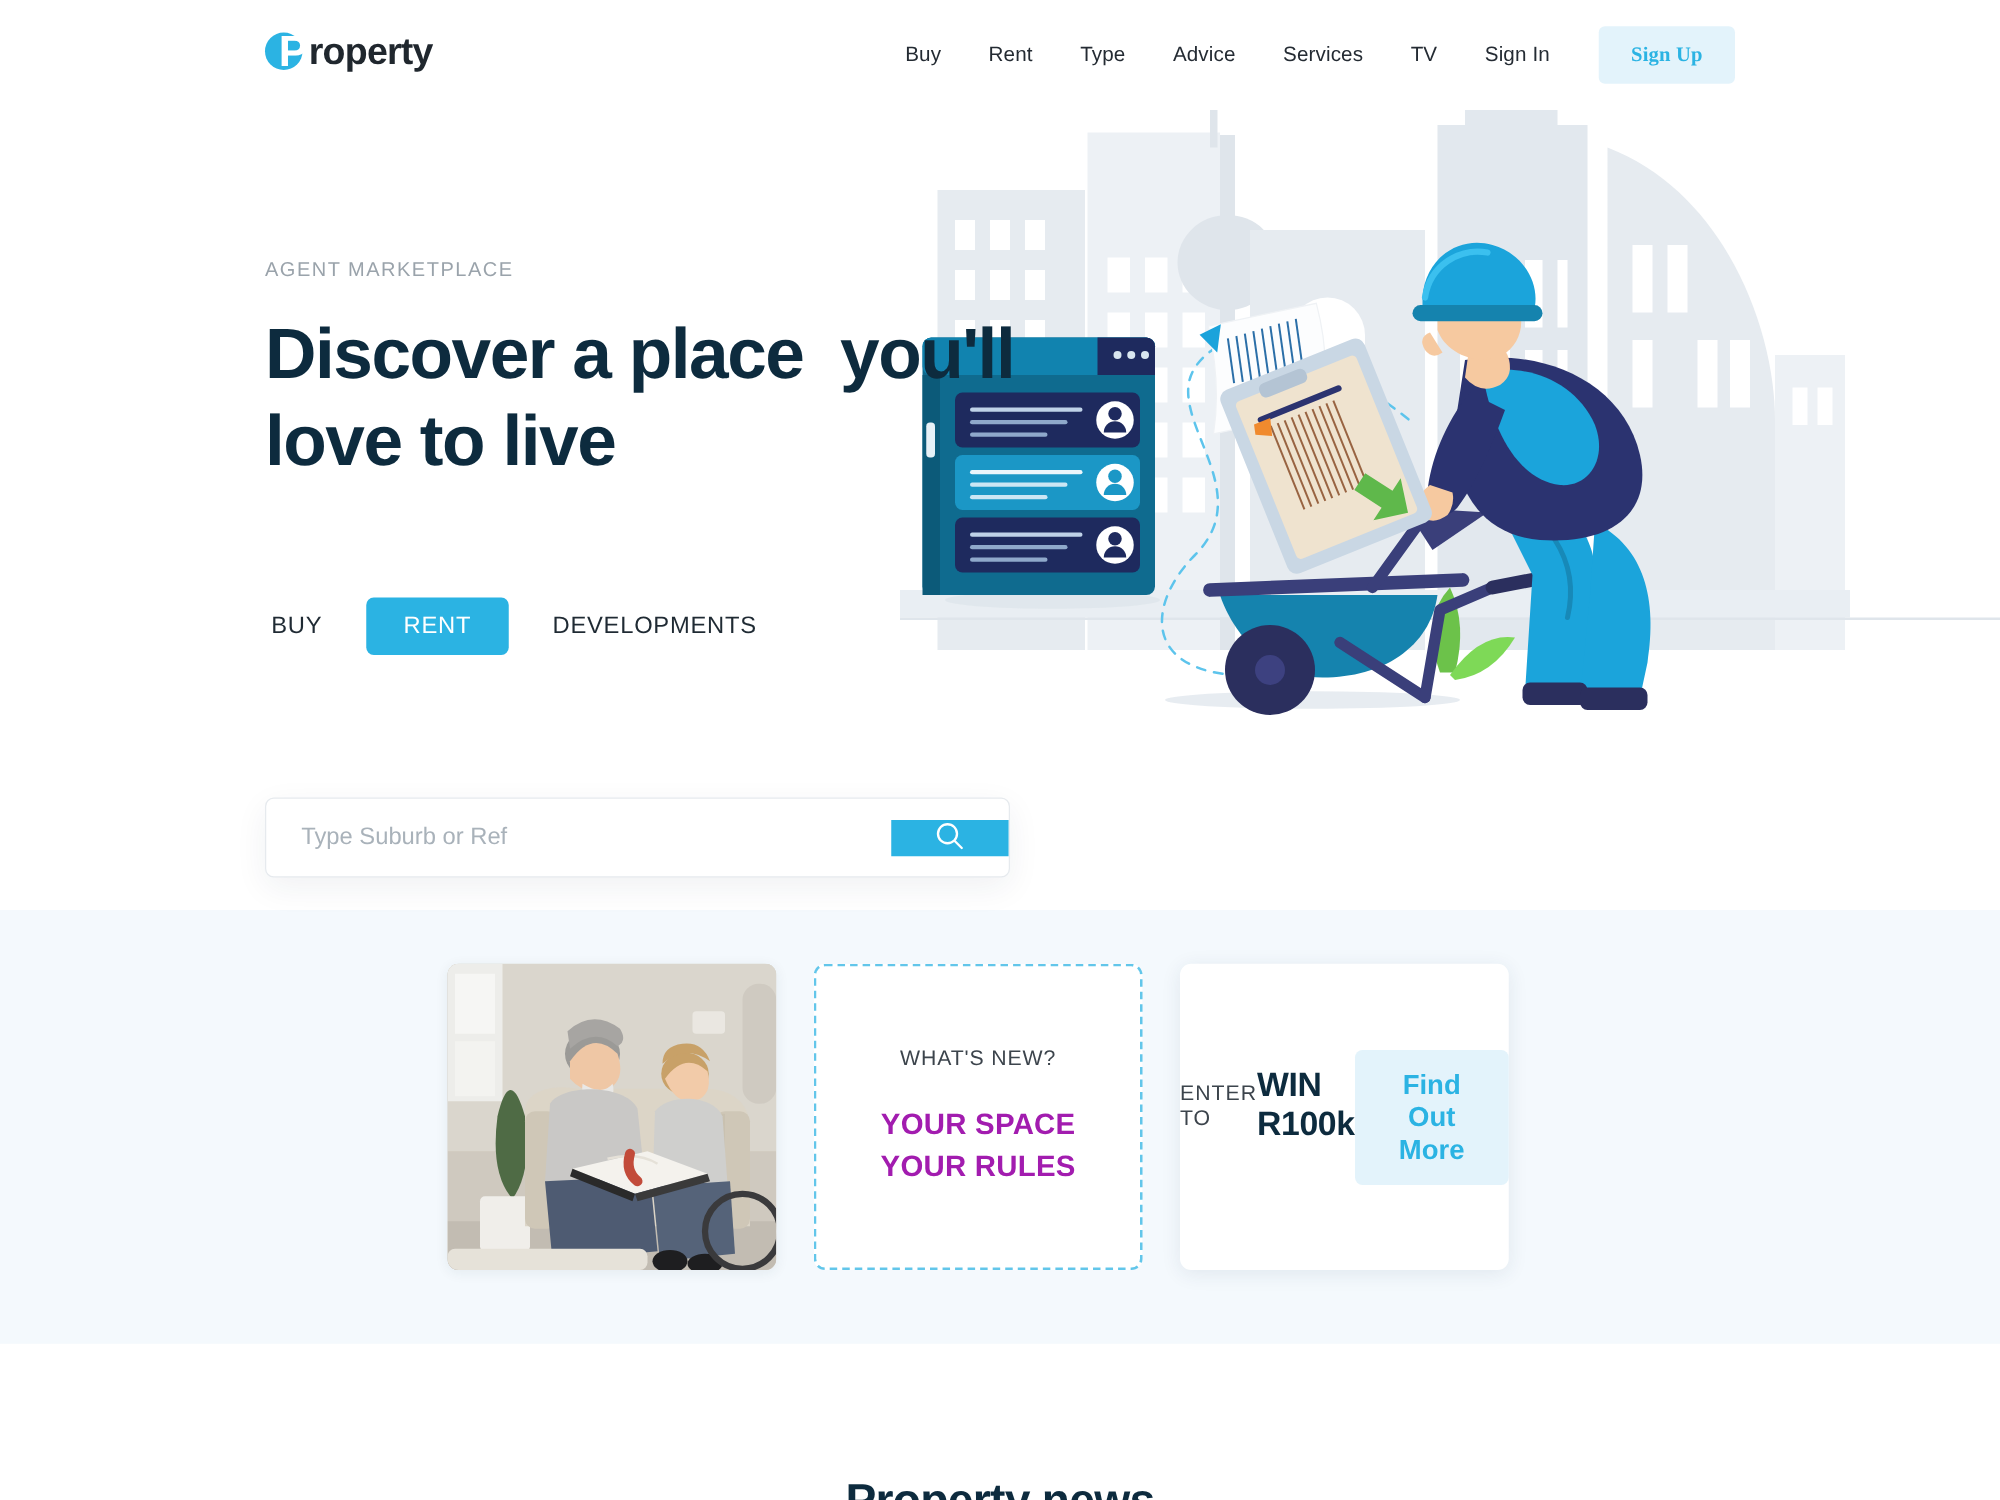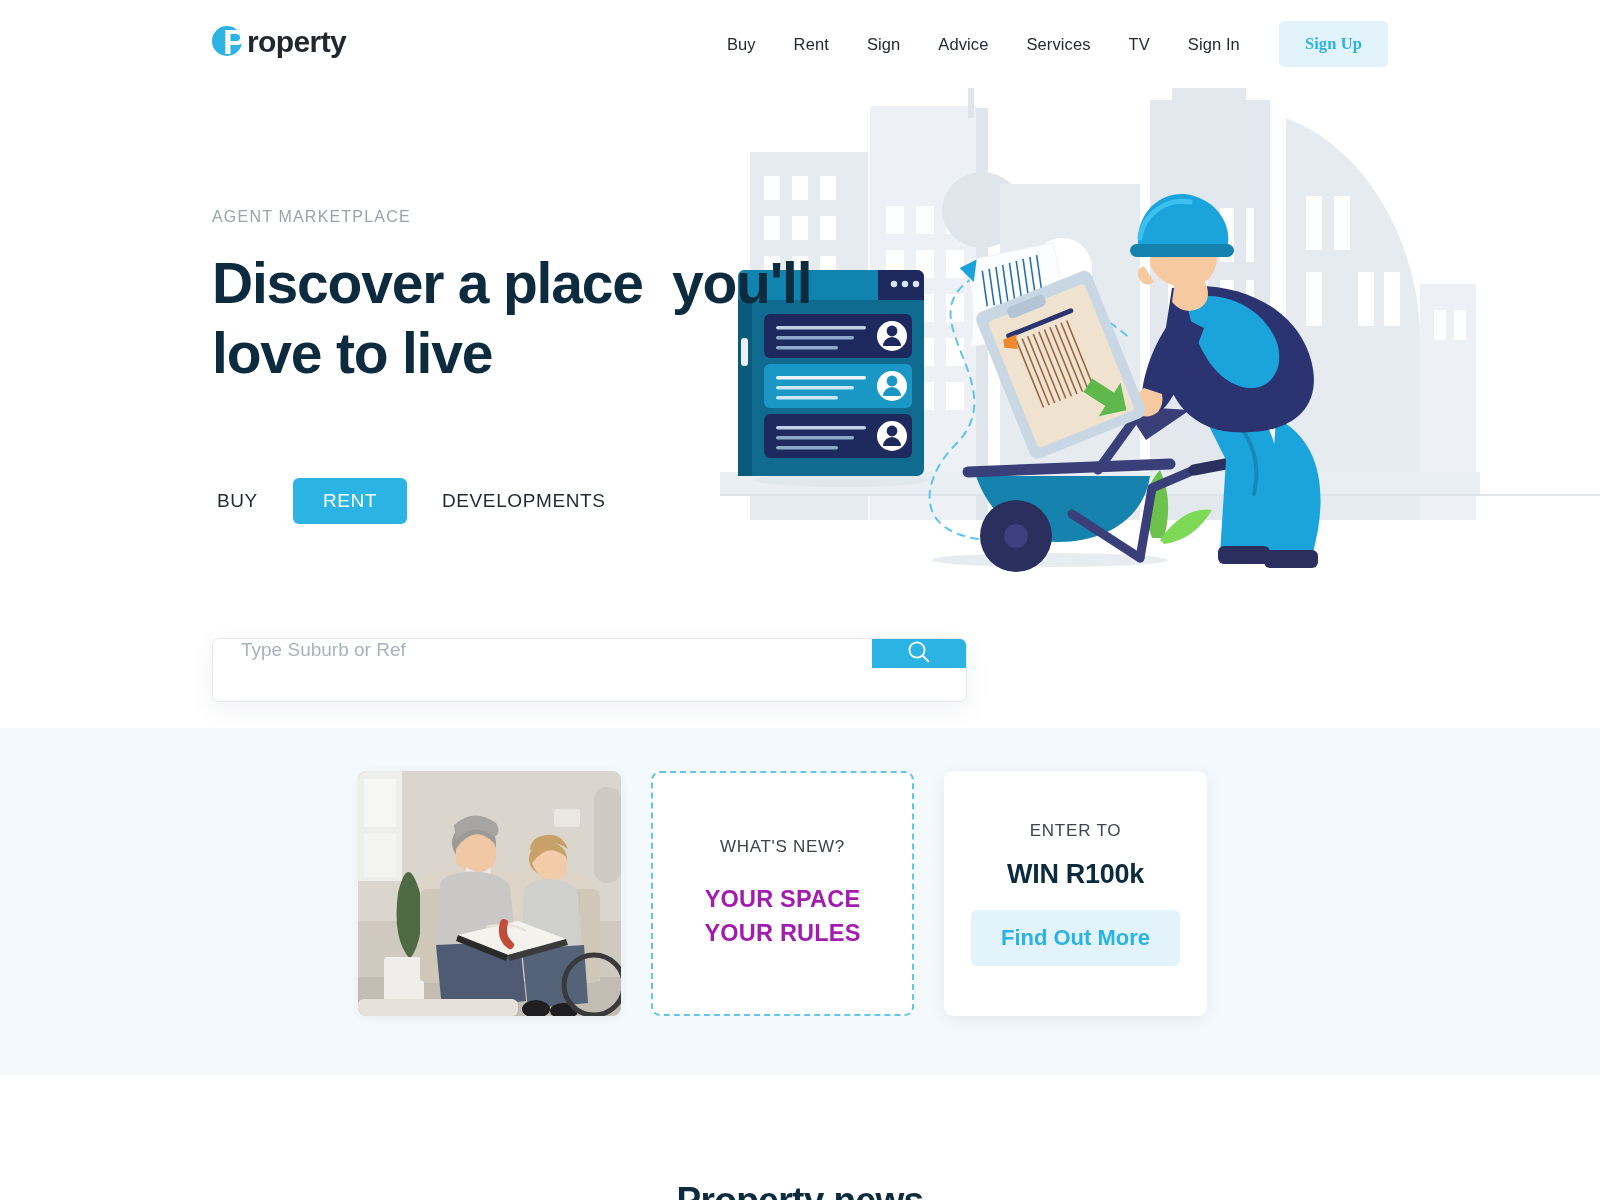--- a/index.html
+++ b/index.html
@@ -89,26 +89,26 @@
     padding: 12px 5px; cursor: pointer; font-weight: 400;
   }
   .tab.active {
     background: #2BB3E3; color: #ffffff;
     padding: 12px 30px; border-radius: 6px;
     margin: 0 30px;
   }
 
   .searchbar {
     position: absolute; left: 212px; top: 550px;
-    width: 755px; height: 64px;
+    width: 596px; height: 64px;
     background: #ffffff;
     border: 1px solid #e6eaee;
     border-radius: 7px;
     box-shadow: 0 8px 26px rgba(25,50,80,0.065);
-    display: flex; align-items: flex-start; overflow: hidden;
+    display: flex; align-items: center; overflow: hidden;
     z-index: 25;
   }
   .searchbar input {
     flex: 1; border: none; outline: none;
     font-size: 19px; color: #30383f;
     padding: 0 28px;
     font-family: "Liberation Sans", sans-serif;
     background: transparent;
   }
   .searchbar input::placeholder { color: #a9b2ba; }
@@ -157,21 +157,21 @@
   }
   .promo-dashed .big {
     font-size: 23.5px; font-weight: 700; color: #a21caf;
     letter-spacing: 0.2px; line-height: 1.42; 
   }
 
   .promo-card {
     width: 263px; height: 245px;
     background: #ffffff; border-radius: 9px;
     box-shadow: 0 3px 16px rgba(30,55,85,0.09);
-    display: flex; flex-direction: column;
+    display: flex; flex-direction: row;
     align-items: center; justify-content: center;
     cursor: pointer;
   }
   .promo-card .kicker {
     font-size: 17px; color: #3c444c; letter-spacing: 0.8px;
     margin-bottom: 18px;
   }
   .promo-card .win {
     font-size: 27px; font-weight: 700; color: #0d2b3e;
     letter-spacing: -0.3px; margin-bottom: 20px;
@@ -209,21 +209,21 @@
       <span class="logo-mark">
         <span class="logo-circle"></span>
         <span class="logo-p">P</span>
       </span>
       <span class="logo-text">roperty</span>
     </div>
 
     <nav class="nav">
       <a class="nav-link">Buy</a>
       <a class="nav-link">Rent</a>
-      <a class="nav-link">Sign</a>
+      <a class="nav-link">Type</a>
       <a class="nav-link">Advice</a>
       <a class="nav-link">Services</a>
       <a class="nav-link">TV</a>
       <a class="nav-link">Sign In</a>
       <button class="signup-btn">Sign Up</button>
     </nav>
   </header>
 
   <section class="hero">
 

